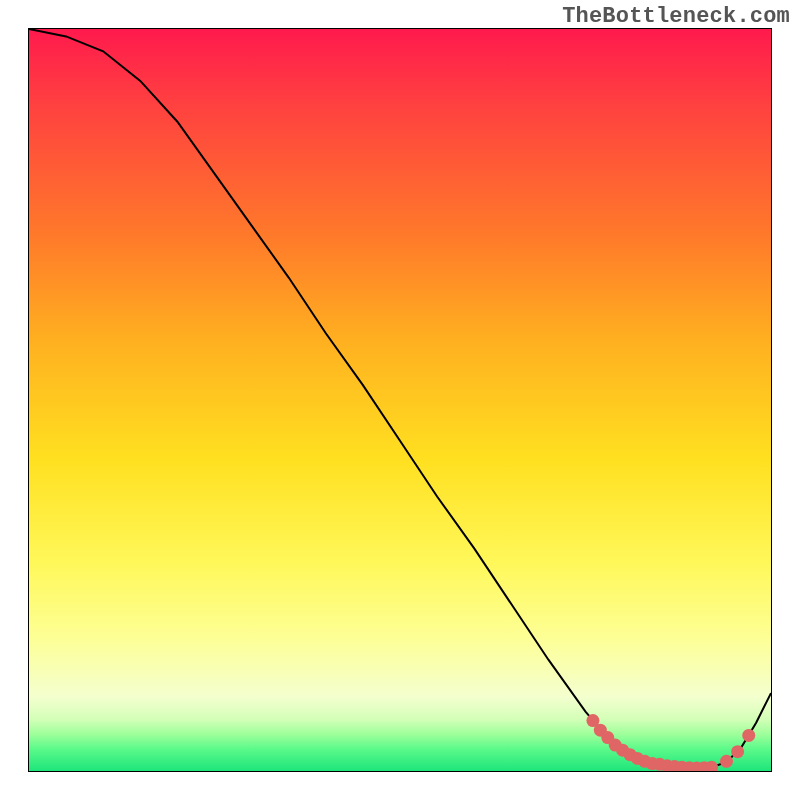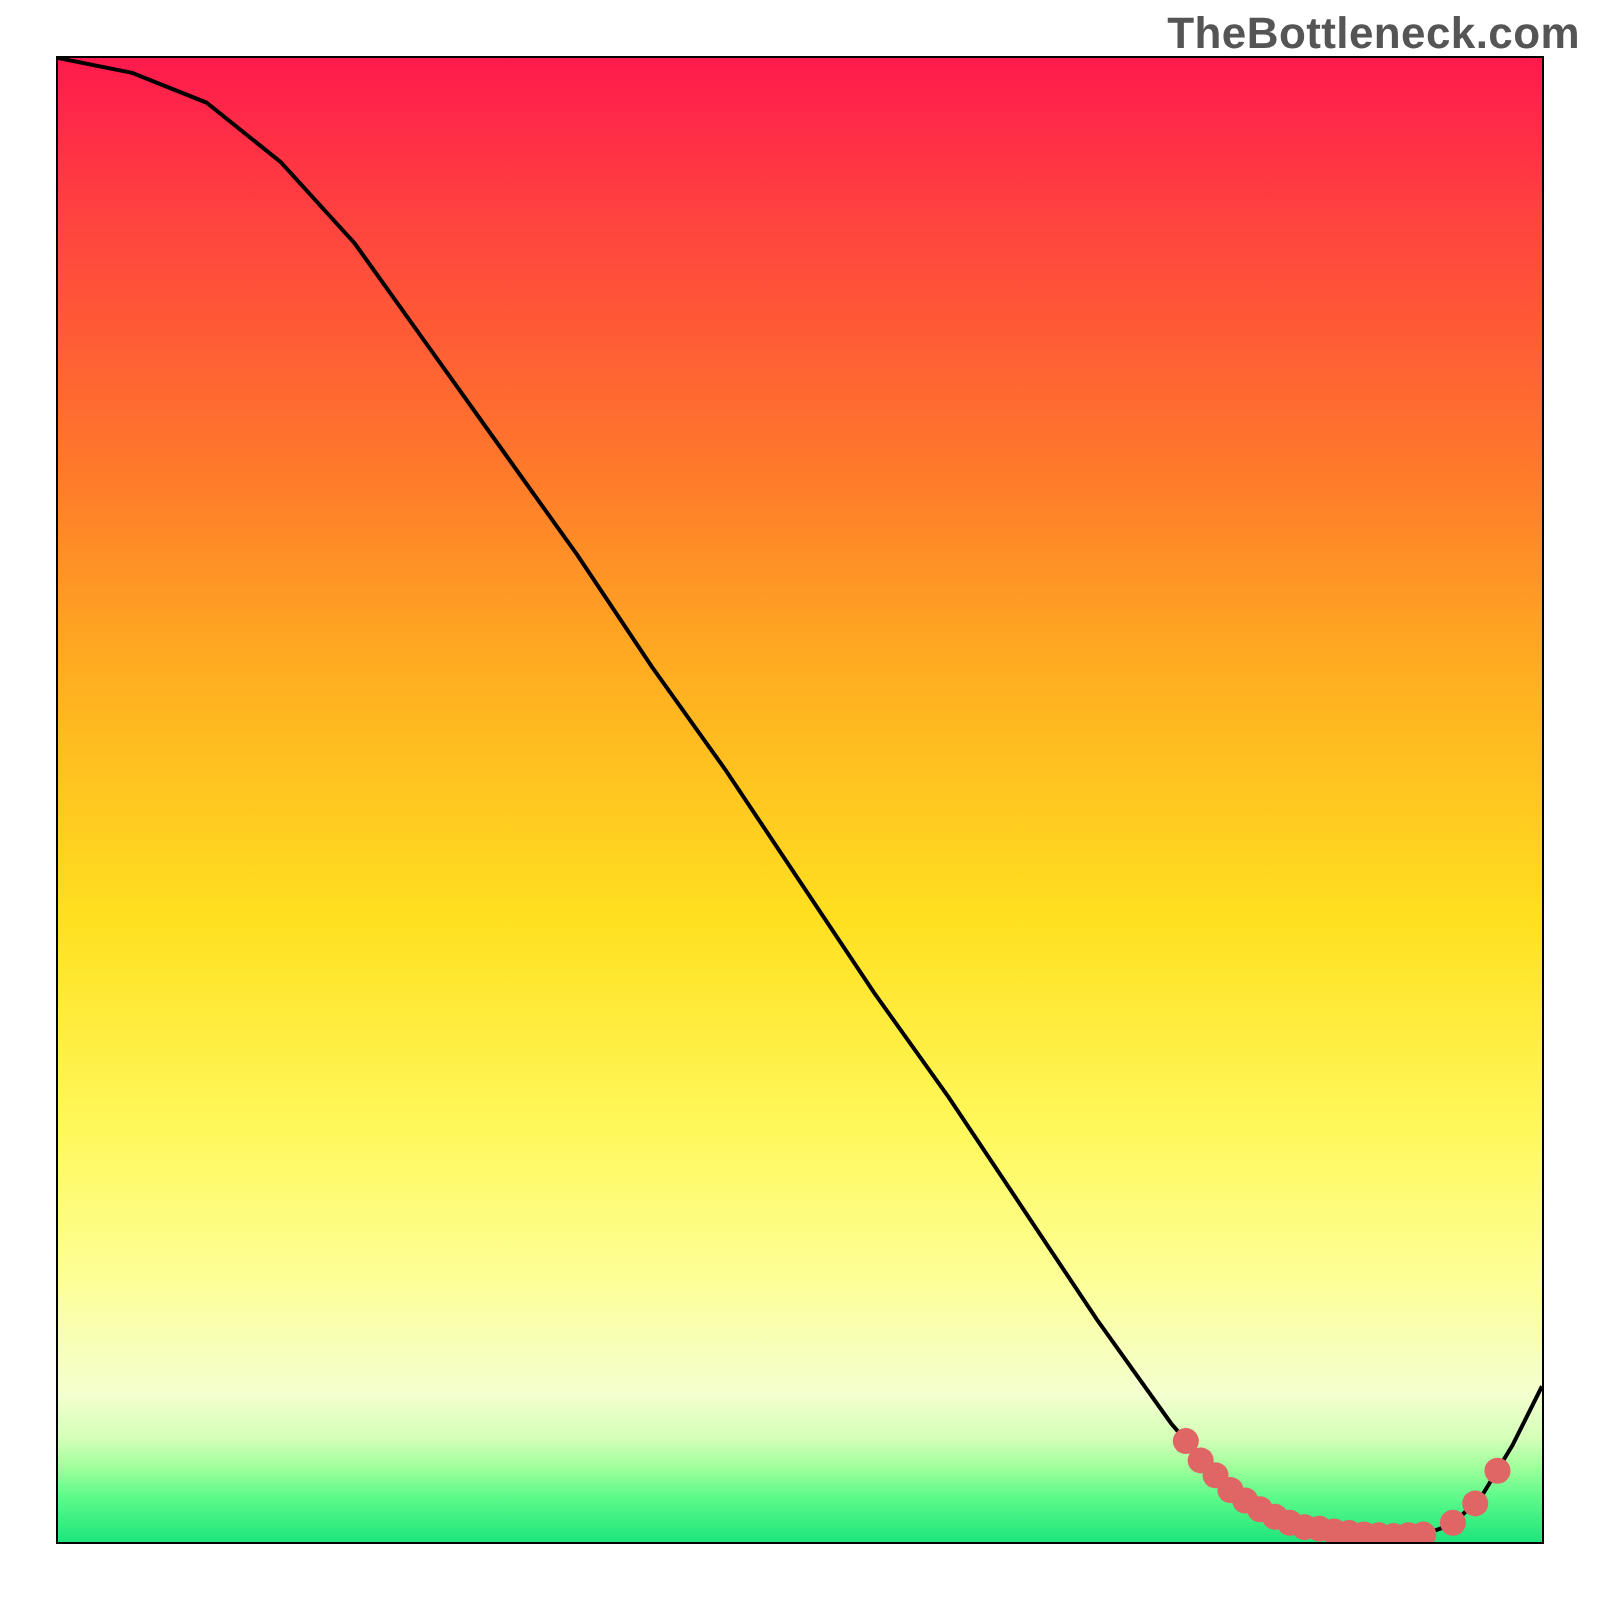--- a/index.html
+++ b/index.html
@@ -18,21 +18,21 @@
   }
   .watermark {
     position: absolute;
     top: 4px;
     right: 10px;
     font-size: 22px;
     font-weight: bold;
     color: #555;
     letter-spacing: 0.2px;
     z-index: 20;
-    font-family: Liberation Sans, sans-serif;
+    font-family: Liberation Mono, monospace;
   }
   
   .plot-area {
     position: absolute;
     left: 28px;
     top: 28px;
     width: 744px;   
     height: 744px;
     border: 1px solid #000;
     box-sizing: border-box;

